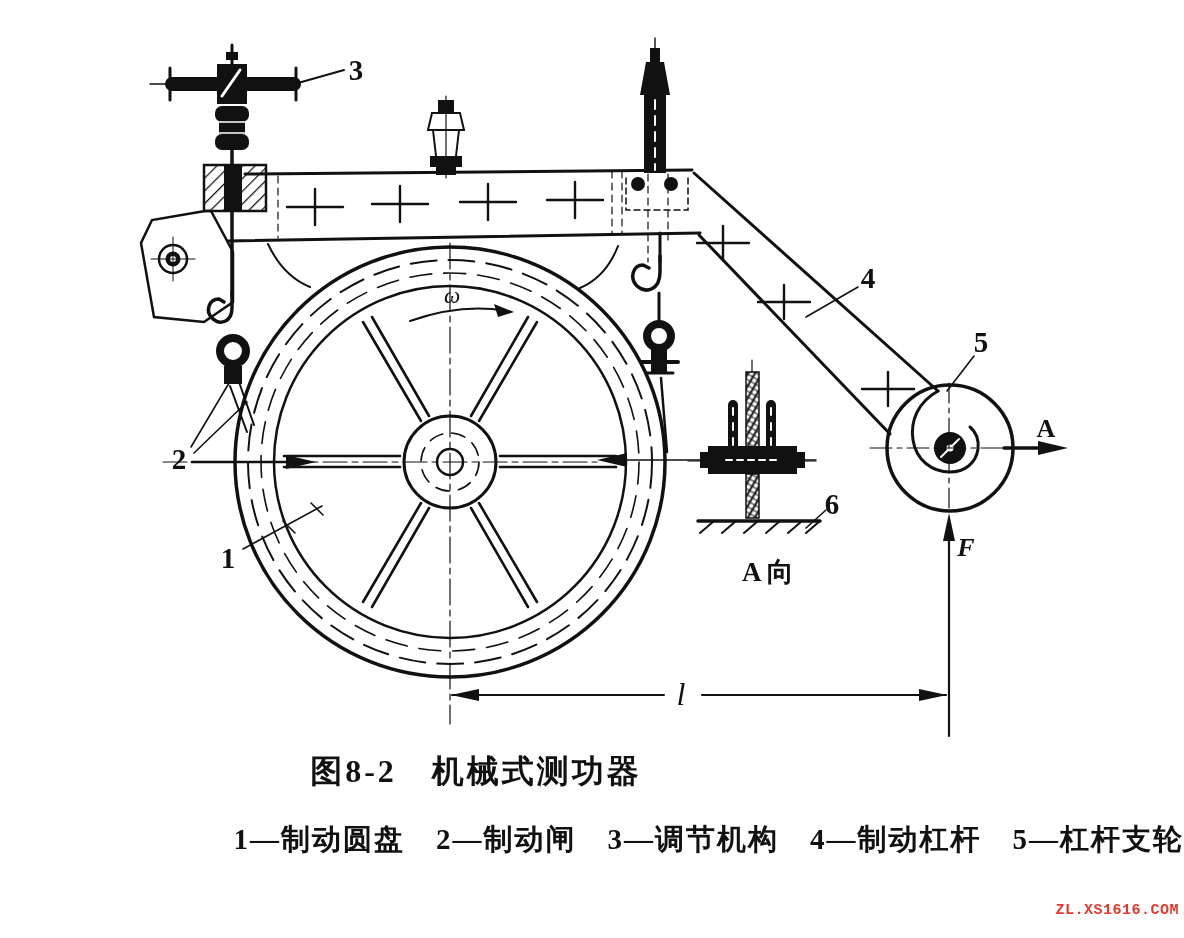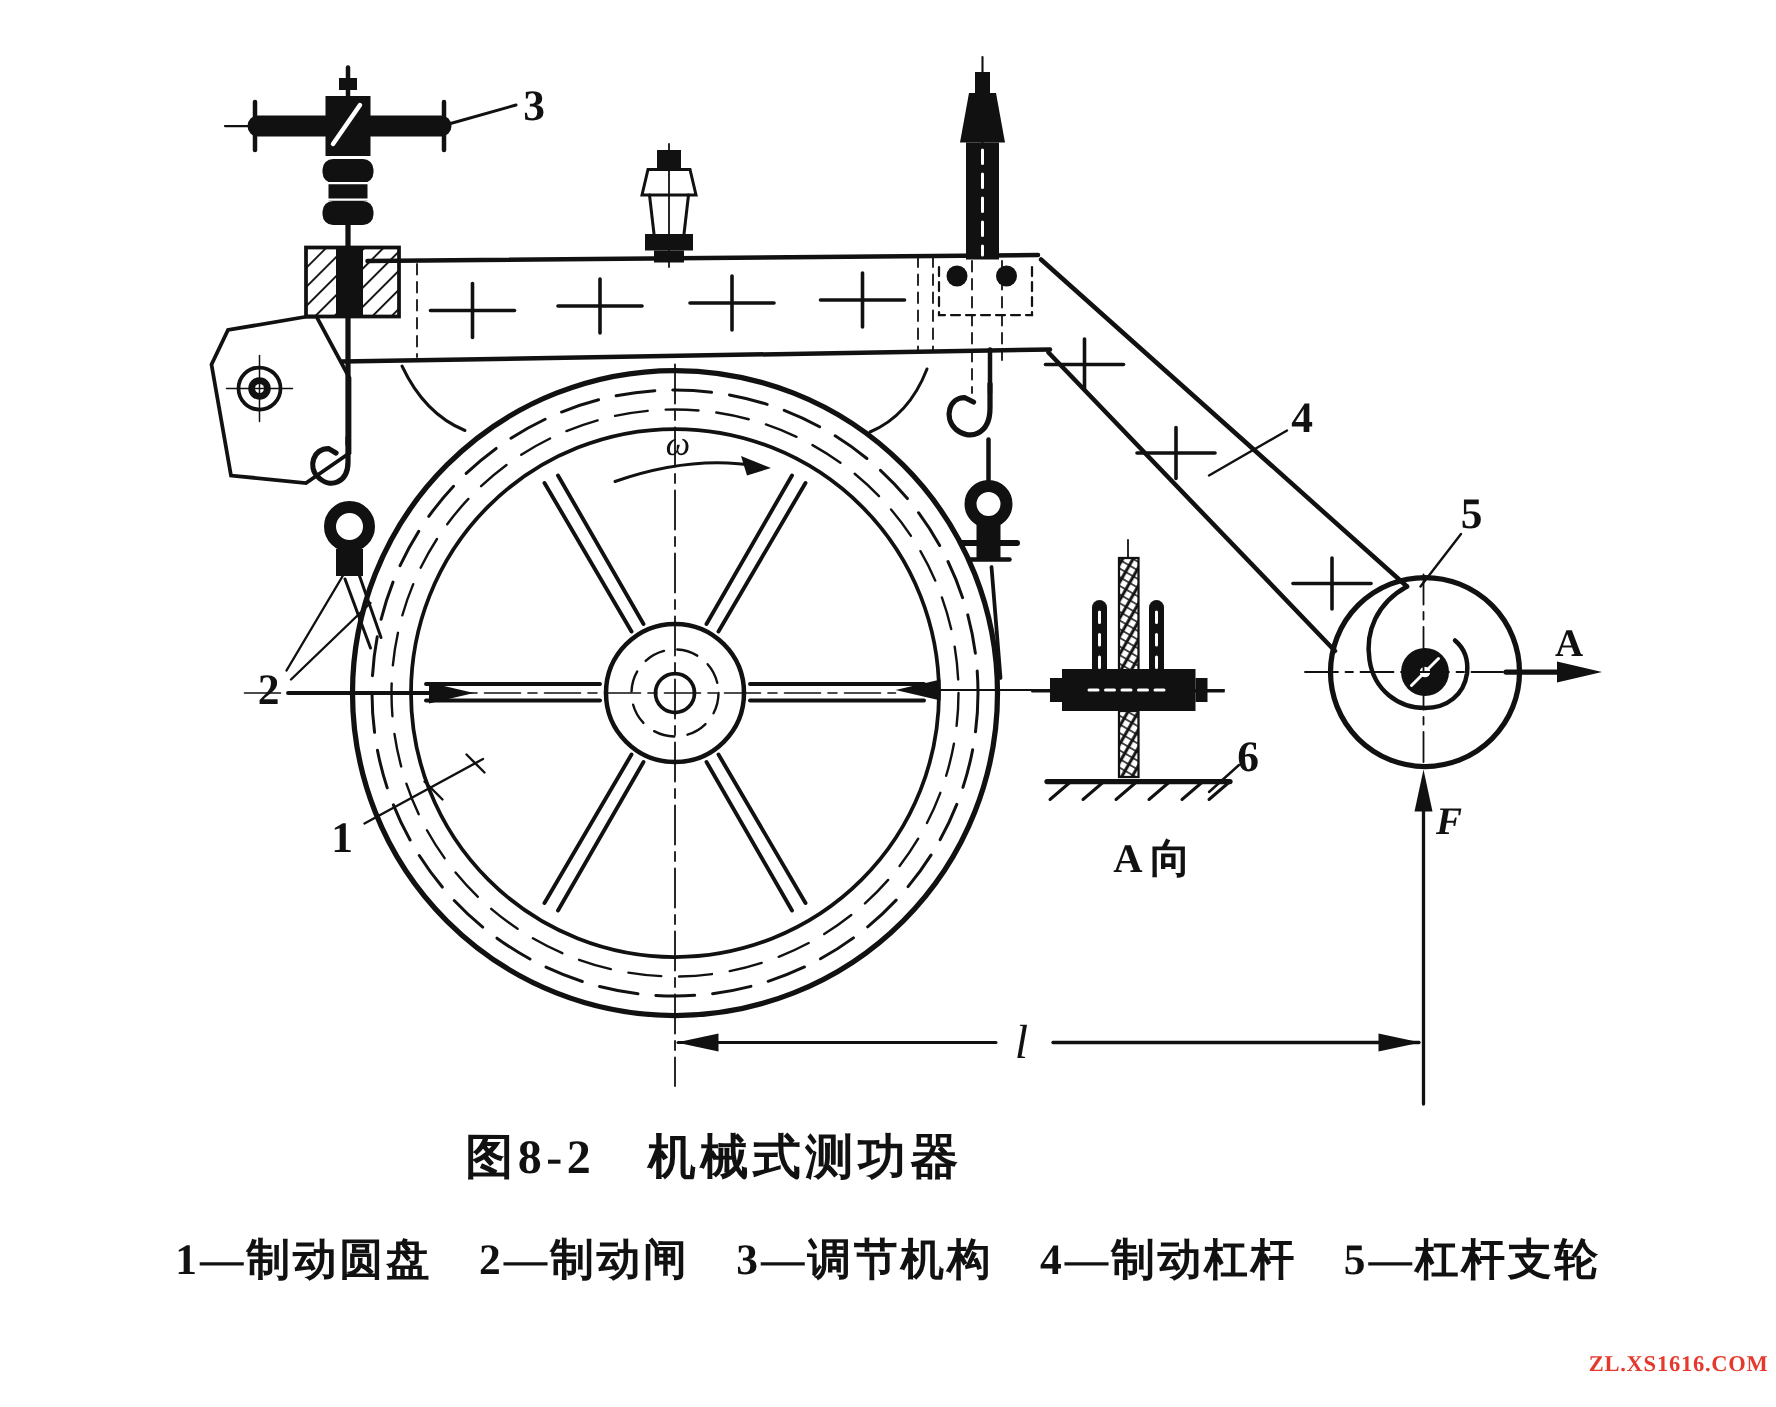--- a/index.html
+++ b/index.html
@@ -3,25 +3,25 @@
 <meta charset="utf-8">
 <style>
   html,body{margin:0;padding:0;background:#ffffff;}
   #page{position:relative;width:1184px;height:938px;background:#ffffff;overflow:hidden;
         font-family:"Liberation Serif","DejaVu Serif",serif;color:#111;}
   #drawing{position:absolute;left:0;top:0;}
   .caption{position:absolute;left:0;top:750px;width:952px;text-align:center;
            font-size:32px;font-weight:bold;letter-spacing:3px;white-space:pre;}
   .legend-line{position:absolute;left:0;width:1184px;text-align:center;
            font-size:29px;font-weight:bold;letter-spacing:2px;white-space:pre;}
-  .legend-1{top:820px;}
+  .legend-1{top:820px;text-align:right;}
   .legend-2{top:870px;}
   .legend-var{font-style:italic;font-family:"Liberation Serif",serif;margin:0 6px 0 4px;}
   .watermark{position:absolute;right:5px;top:902px;font-size:15px;font-weight:bold;
-           font-family:Liberation Serif, serif;color:#e4392c;letter-spacing:0.5px;}
+           font-family:Liberation Mono, monospace;color:#e4392c;letter-spacing:0.5px;}
   svg text{font-family:"Liberation Serif","DejaVu Serif",serif;}
   .num-label{font-size:29px;font-weight:bold;}
   .it{font-style:italic;}
 </style>
 </head>
 <body>
 
 <div id="page">
 
   <svg id="drawing" width="1184" height="745" viewBox="0 0 1184 745" stroke="#111" fill="none" stroke-linecap="round">

